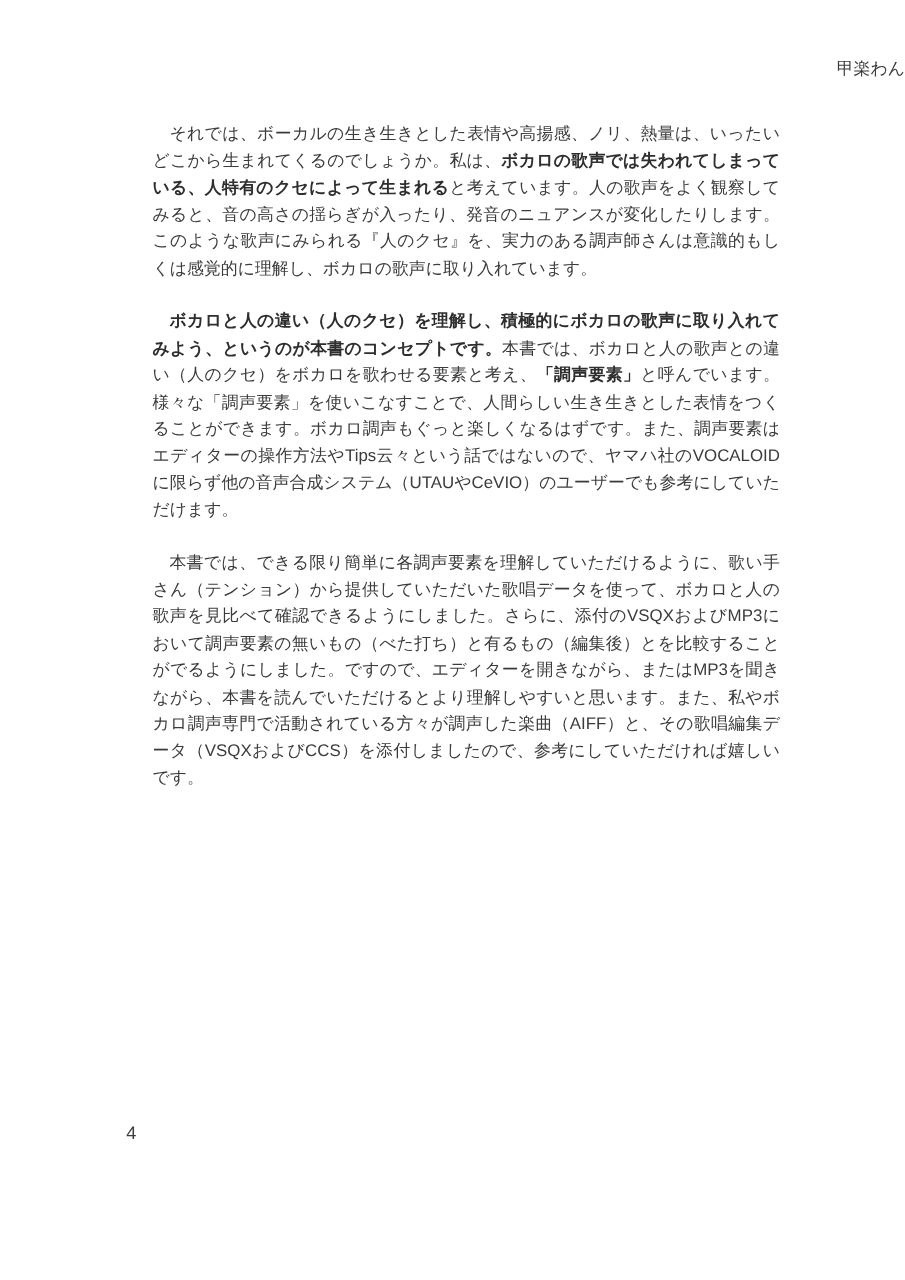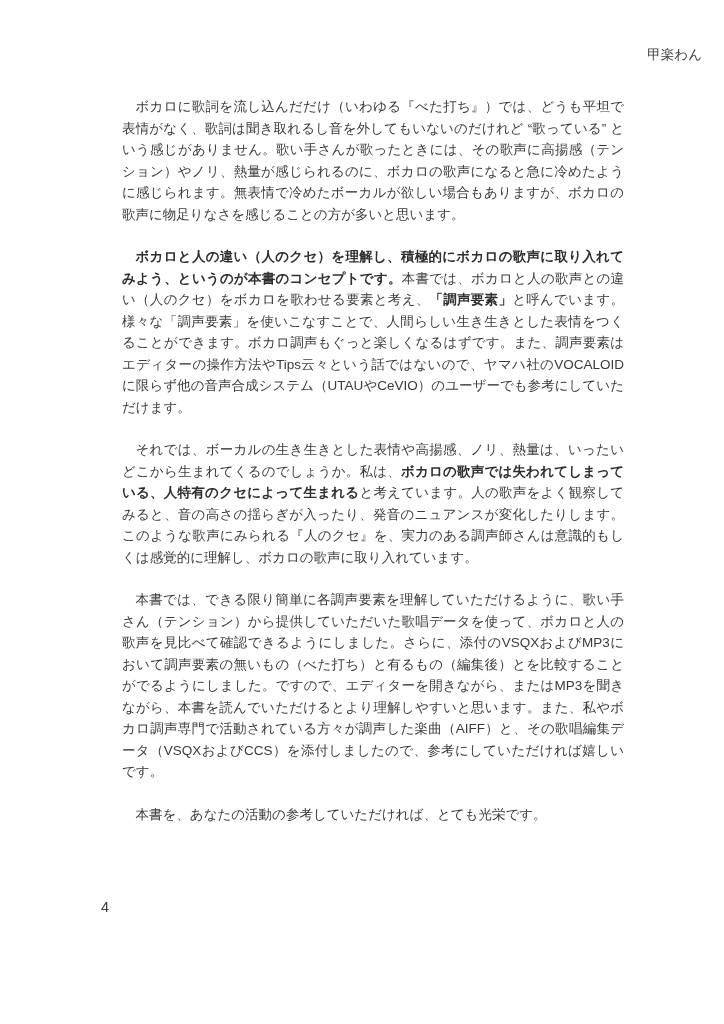--- a/index.html
+++ b/index.html
@@ -30,40 +30,38 @@
     text-align: justify;
     color: #3b3b3b;
   }
   p.para .run.b {
     font-weight: bold;
     color: #2e2e2e;
   }
   .signature {
     margin-top: 44px;
     text-align: right;
-    padding-right: 22px;
+    padding-right: 0;
     font-size: 13.5px;
     line-height: 21.5px;
     color: #3b3b3b;
   }
   .page-number {
     position: absolute;
     left: 101px;
     top: 899px;
     font-size: 14.5px;
     color: #3b3b3b;
   }
 </style>
 </head>
 <body>
 
 <div class="page">
   <div class="content" id="doc-body">
 
-  <p class="para"><span class="run">ボカロに歌詞を流し込んだだけ（いわゆる『べた打ち』）では、どうも平坦で表情がなく、歌詞は聞き取れるし音を外してもいないのだけれど “歌っている” という感じがありません。歌い手さんが歌ったときには、その歌声に高揚感（テンション）やノリ、熱量が感じられるのに、ボカロの歌声になると急に冷めたように感じられます。無表情で冷めたボーカルが欲しい場合もありますが、ボカロの歌声に物足りなさを感じることの方が多いと思います。</span></p>
+      <p class="para"><span class="run">それでは、ボーカルの生き生きとした表情や高揚感、ノリ、熱量は、いったいどこから生まれてくるのでしょうか。私は、</span><span class="run b">ボカロの歌声では失われてしまっている、人特有のクセによって生まれる</span><span class="run">と考えています。人の歌声をよく観察してみると、音の高さの揺らぎが入ったり、発音のニュアンスが変化したりします。このような歌声にみられる『人のクセ』を、実力のある調声師さんは意識的もしくは感覚的に理解し、ボカロの歌声に取り入れています。</span></p>
       <p class="para"><span class="run b">ボカロと人の違い（人のクセ）を理解し、積極的にボカロの歌声に取り入れてみよう、というのが本書のコンセプトです。</span><span class="run">本書では、ボカロと人の歌声との違い（人のクセ）をボカロを歌わせる要素と考え、</span><span class="run b">「調声要素」</span><span class="run">と呼んでいます。様々な「調声要素」を使いこなすことで、人間らしい生き生きとした表情をつくることができます。ボカロ調声もぐっと楽しくなるはずです。また、調声要素はエディターの操作方法やTips云々という話ではないので、ヤマハ社のVOCALOIDに限らず他の音声合成システム（UTAUやCeVIO）のユーザーでも参考にしていただけます。</span></p>
-      <p class="para"><span class="run">それでは、ボーカルの生き生きとした表情や高揚感、ノリ、熱量は、いったいどこから生まれてくるのでしょうか。私は、</span><span class="run b">ボカロの歌声では失われてしまっている、人特有のクセによって生まれる</span><span class="run">と考えています。人の歌声をよく観察してみると、音の高さの揺らぎが入ったり、発音のニュアンスが変化したりします。このような歌声にみられる『人のクセ』を、実力のある調声師さんは意識的もしくは感覚的に理解し、ボカロの歌声に取り入れています。</span></p>
       <p class="para"><span class="run">本書では、できる限り簡単に各調声要素を理解していただけるように、歌い手さん（テンション）から提供していただいた歌唱データを使って、ボカロと人の歌声を見比べて確認できるようにしました。さらに、添付のVSQXおよびMP3において調声要素の無いもの（べた打ち）と有るもの（編集後）とを比較することがでるようにしました。ですので、エディターを開きながら、またはMP3を聞きながら、本書を読んでいただけるとより理解しやすいと思います。また、私やボカロ調声専門で活動されている方々が調声した楽曲（AIFF）と、その歌唱編集データ（VSQXおよびCCS）を添付しましたので、参考にしていただければ嬉しいです。</span></p>
-      <p class="para"><span class="run">本書を、あなたの活動の参考していただければ、とても光栄です。</span></p>
     </div>
   <div class="signature">甲楽わん</div>
   <div class="page-number">4</div>
 </div>
 
 </body></html>

